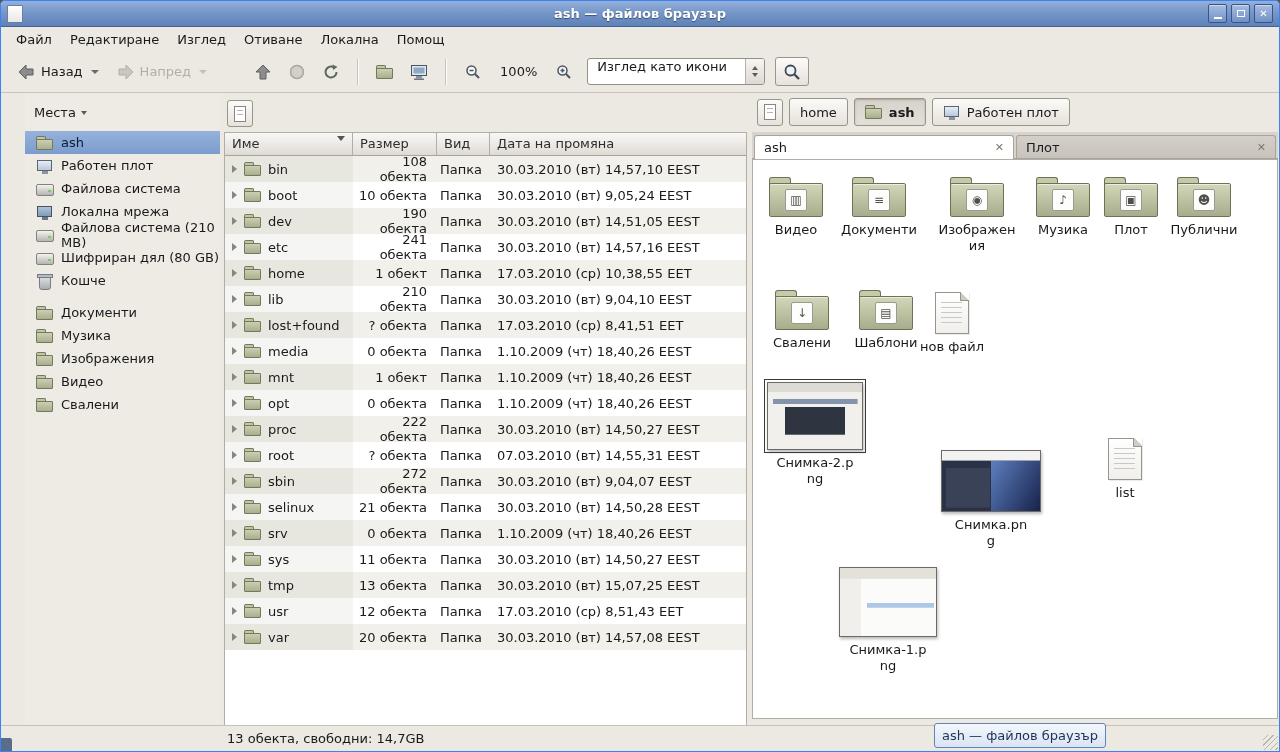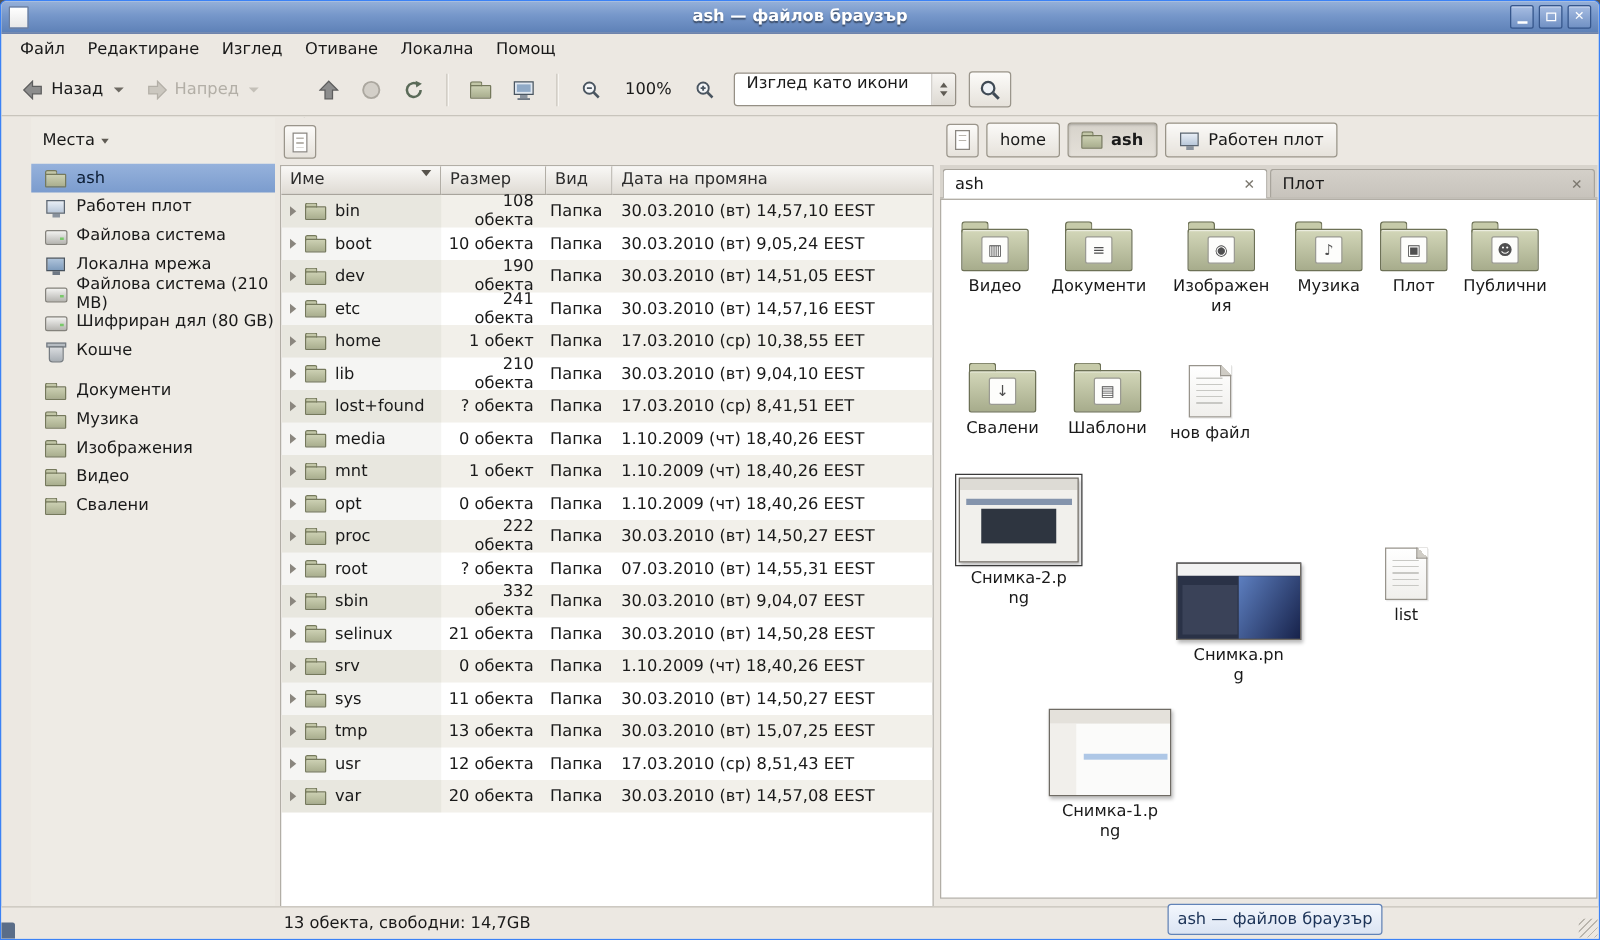--- a/index.html
+++ b/index.html
@@ -160,21 +160,21 @@
   
   .folders > div:nth-of-type(1){left:3px;top:17px;}
   .folders > div:nth-of-type(2){left:86px;top:17px;}
   .folders > div:nth-of-type(3){left:184px;top:17px;}
   .folders > div:nth-of-type(4){left:270px;top:17px;}
   .folders > div:nth-of-type(5){left:338px;top:17px;}
   .folders > div:nth-of-type(6){left:411px;top:17px;}
   .folders > div:nth-of-type(7){left:9px;top:130px;}
   .folders > div:nth-of-type(8){left:93px;top:130px;}
   
-  .files > div:nth-of-type(1){left:175px;top:132px;}
+  .files > div:nth-of-type(1){left:159px;top:132px;}
   .files > div:nth-of-type(2){left:22px;top:222px;}
   .files > div:nth-of-type(3){left:198px;top:290px;}
   .files > div:nth-of-type(4){left:332px;top:278px;}
   .files > div:nth-of-type(5){left:95px;top:407px;}
 
   
   .statusbar{position:absolute;left:0;right:0;bottom:0;height:25px;border-top:1px solid #c6c2ba;
     background:#ece8e2;display:flex;align-items:center;}
   .status-text{margin-left:226px;}
   .task-button{position:absolute;left:933px;top:722px;width:172px;height:25px;z-index:6;
@@ -539,21 +539,21 @@
             <div class="td td3">Папка</div>
             <div class="td td4">07.03.2010 (вт) 14,55,31 EEST</div>
           </div>
 
           <div class="tr">
             <div class="td td1">
               <span class="exp"></span>
               <span class="si" data-icon="folder"></span>
               <span>sbin</span>
             </div>
-            <div class="td td2">332 обекта</div>
+            <div class="td td2">272 обекта</div>
             <div class="td td3">Папка</div>
             <div class="td td4">30.03.2010 (вт)  9,04,07 EEST</div>
           </div>
 
           <div class="tr">
             <div class="td td1">
               <span class="exp"></span>
               <span class="si" data-icon="folder"></span>
               <span>selinux</span>
             </div>

